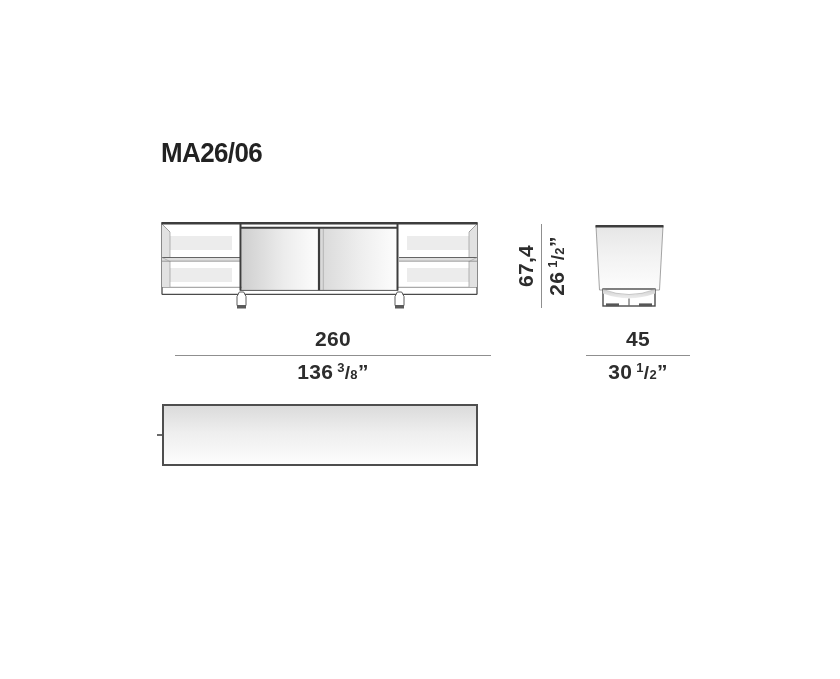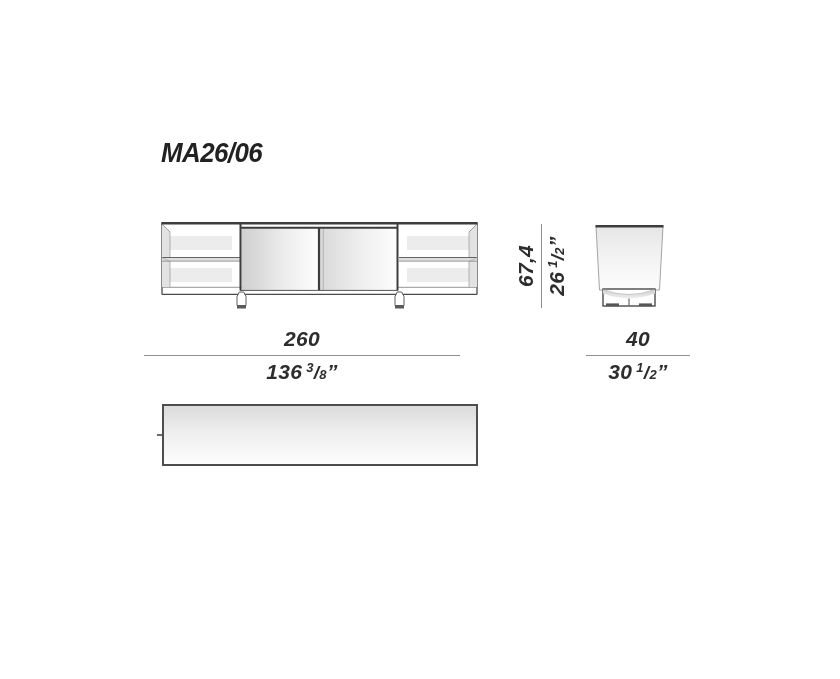--- a/index.html
+++ b/index.html
@@ -1,36 +1,36 @@
 <!DOCTYPE html>
 <html><head>
 <meta charset="utf-8">
 <style>
   html,body{margin:0;padding:0;background:#ffffff;}
   .canvas{
     position:relative;width:840px;height:679px;background:#ffffff;
-    font-family:"Liberation Sans", sans-serif;overflow:hidden;font-style:italic;
+    font-family:"Liberation Sans", sans-serif;overflow:hidden;
   }
   .title{
     position:absolute;left:161px;top:138px;
     font-size:27px;font-weight:bold;color:#222;
     letter-spacing:-0.6px;transform:scaleX(0.96);transform-origin:left top;
     white-space:nowrap;
   }
   .drawing{position:absolute;}
   .front-view{left:161px;top:221px;}
   .side-view{left:594px;top:224px;}
   .dim{position:absolute;color:#2d2d2d;text-align:center;}
   .dim-cm{font-size:21px;font-weight:bold;letter-spacing:0.3px;padding-bottom:4px;white-space:nowrap;}
   .dim-line{height:0;border-top:1px solid #8f8f8f;width:100%;}
   .dim-in{font-size:21px;font-weight:bold;letter-spacing:0.3px;padding-top:4px;white-space:nowrap;}
   .frac-num{font-size:13px;vertical-align:7px;margin-left:4px;}
   .frac-sep{font-size:19px;}
   .frac-den{font-size:13px;vertical-align:0px;}
-  .dim-width{left:144px;top:327px;width:316px;}
+  .dim-width{left:175px;top:327px;width:316px;}
   .dim-depth{left:586px;top:327px;width:104px;}
   .dim-height{
     left:499px;top:220px;width:84px;height:92px;
     transform:rotate(-90deg);
     display:flex;flex-direction:column;align-items:center;justify-content:center;
   }
   .dim-height .dim-cm{padding-bottom:3px;}
   .dim-height .dim-in{padding-top:3px;}
   .plan-view{
     position:absolute;left:162px;top:404px;width:312px;height:58px;
@@ -146,21 +146,21 @@
     <div class="dim-in"><span>26</span><span class="frac-num">1</span><span class="frac-sep">/</span><span class="frac-den">2</span><span>”</span></div>
   </div>
 
   <div class="dim dim-width">
     <div class="dim-cm">260</div>
     <div class="dim-line"></div>
     <div class="dim-in"><span>136</span><span class="frac-num">3</span><span class="frac-sep">/</span><span class="frac-den">8</span><span>”</span></div>
   </div>
 
   <div class="dim dim-depth">
-    <div class="dim-cm">40</div>
+    <div class="dim-cm">45</div>
     <div class="dim-line"></div>
     <div class="dim-in"><span>30</span><span class="frac-num">1</span><span class="frac-sep">/</span><span class="frac-den">2</span><span>”</span></div>
   </div>
 
   <div class="plan-view"></div>
   <div class="plan-tick"></div>
 
 </div>
 
 </body></html>

